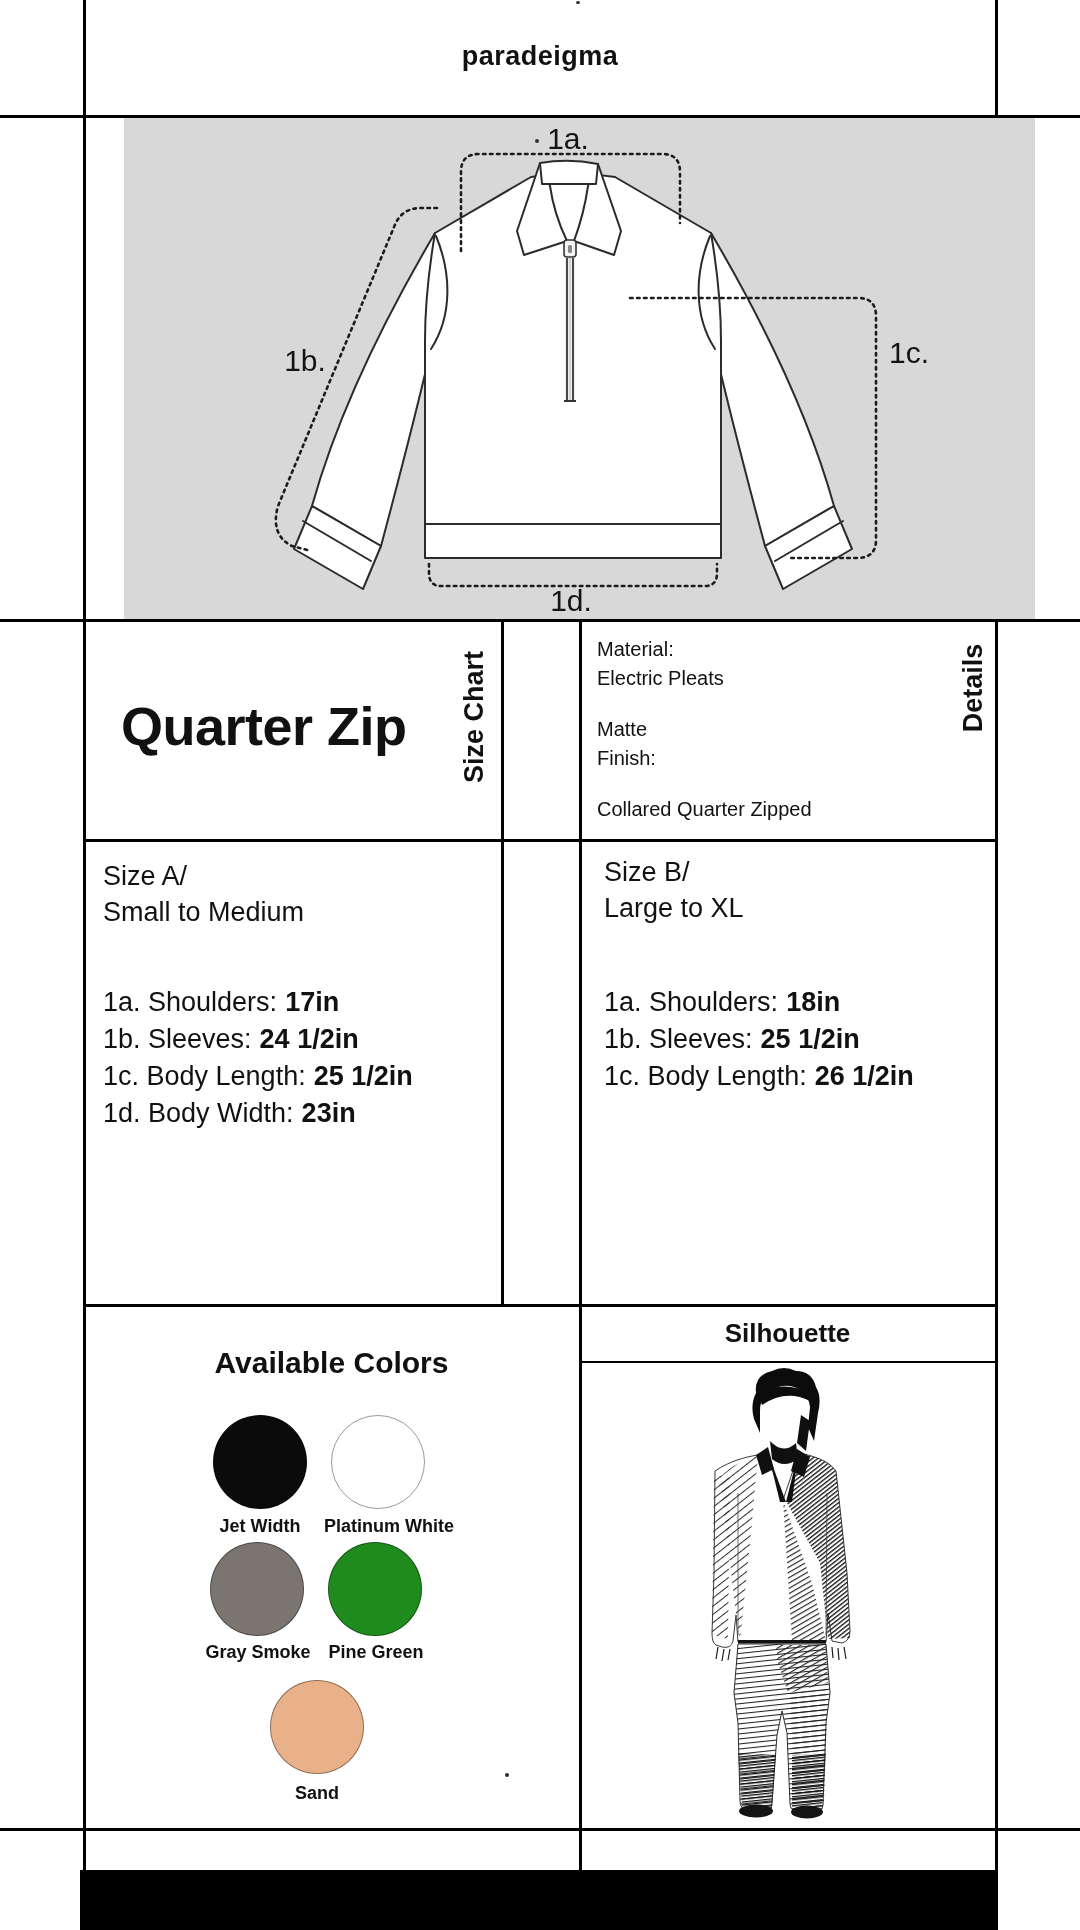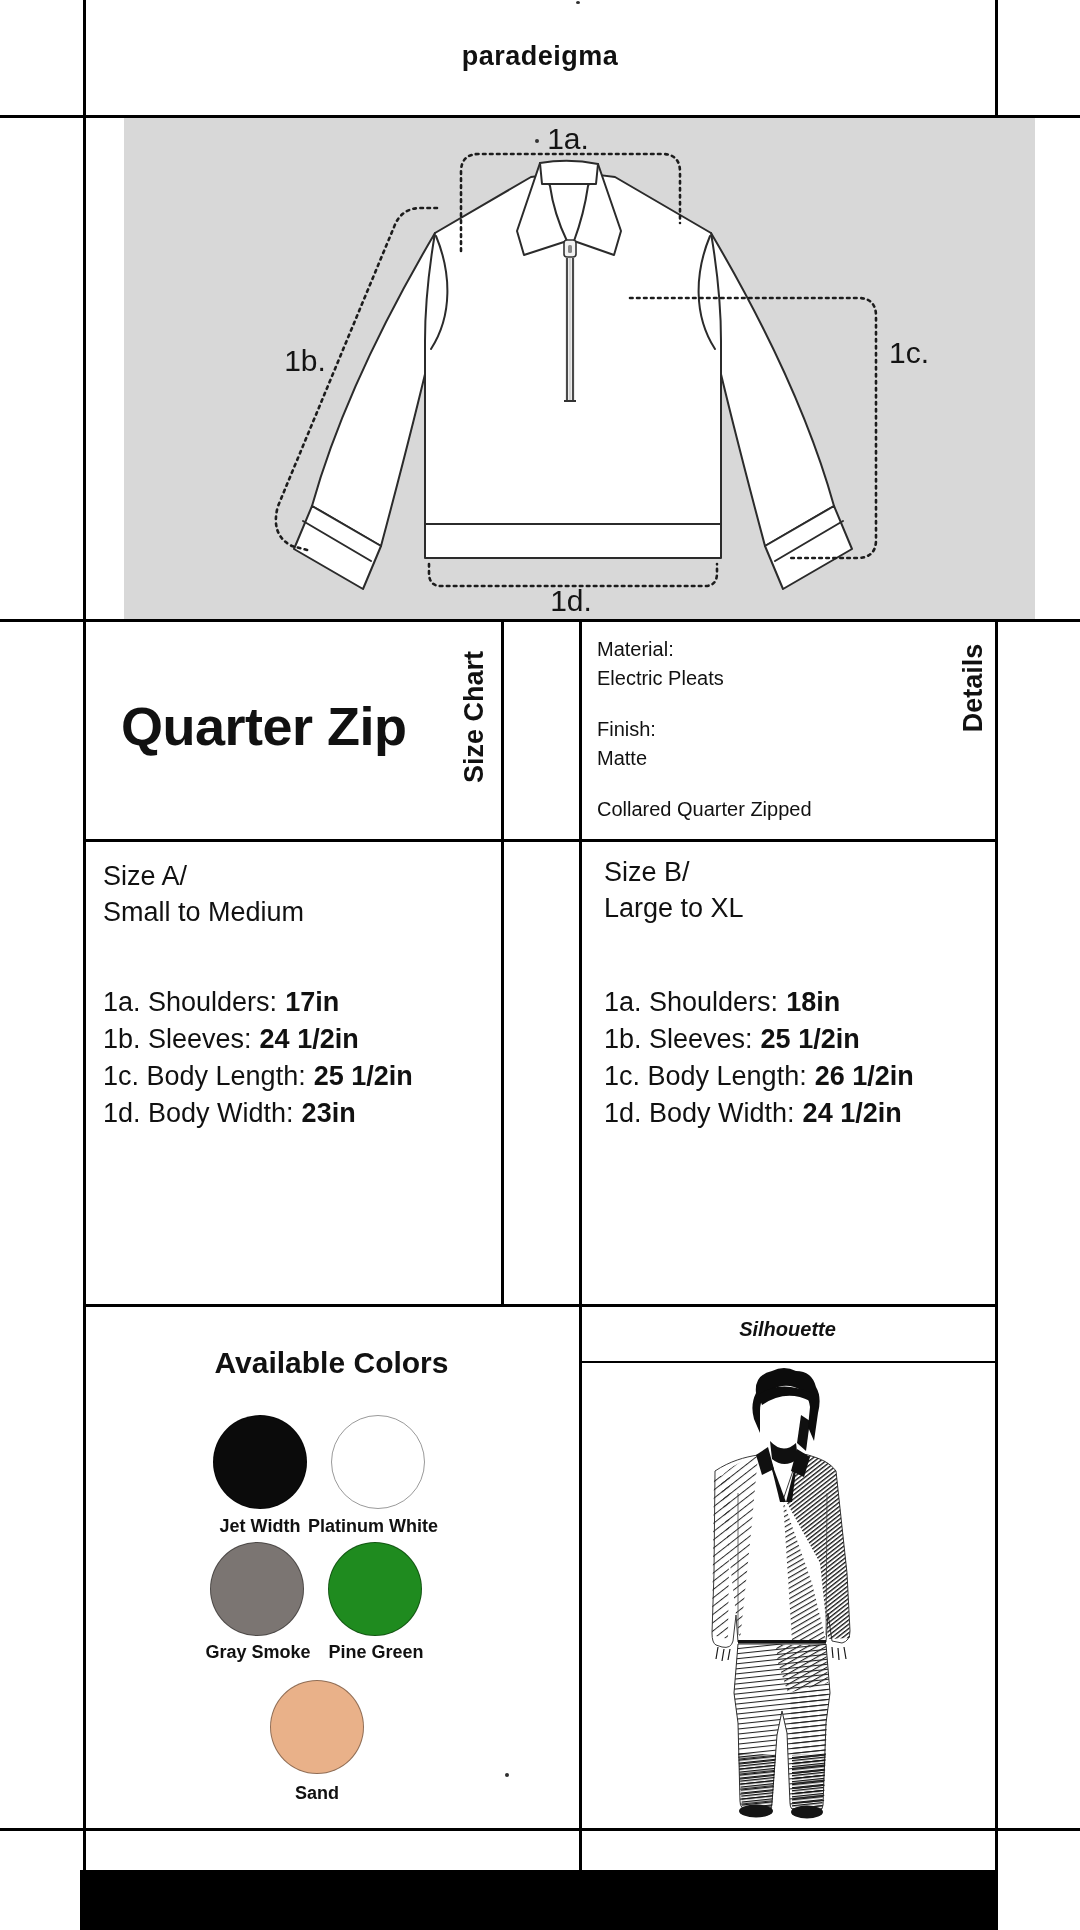--- a/index.html
+++ b/index.html
@@ -14,21 +14,21 @@
   .vert-label{font-size:27px;font-weight:700;transform:rotate(-90deg);}
   .details-block{font-size:20px;line-height:29px;}
   .details-block .para{margin-bottom:22px;}
   .size-name{font-size:27px;line-height:36px;}
   .meas{font-size:27px;line-height:37px;}
   .mv{margin-left:8px;font-weight:700;}
   .colors-title{font-size:30px;font-weight:700;}
   .swatch{position:absolute;width:94px;height:94px;border-radius:50%;
           border:1px solid rgba(0,0,0,.38);box-sizing:border-box;}
   .swatch-label{position:absolute;width:160px;text-align:center;font-size:18px;font-weight:600;}
-  .sil-title{font-size:20px;font-weight:700;font-style:italic;}
+  .sil-title{font-size:26px;font-weight:700;}
   .graybox{position:absolute;left:84px;top:118px;width:911px;height:501px;background:#d8d8d8;margin-left:40px;}
   .dot{position:absolute;background:#2e2e2e;border-radius:50%;}
 </style>
 </head>
 <body>
 
 <div class="page">
 
   <div class="abs brand center" style="left:0;top:41px;width:1080px;">paradeigma</div>
   <div class="dot" style="left:576px;top:1px;width:4px;height:3px;"></div>
@@ -91,22 +91,22 @@
   <div class="abs product-title" style="left:121px;top:695px;">Quarter Zip</div>
   <div class="abs vert-label center" style="left:365px;top:701px;width:220px;height:32px;">Size Chart</div>
   <div class="abs vert-label center" style="left:873px;top:673px;width:200px;height:30px;">Details</div>
 
   <div class="abs details-block" style="left:597px;top:635px;width:380px;">
     <div class="para">
       <div>Material:</div>
       <div>Electric Pleats</div>
     </div>
     <div class="para">
+      <div>Matte</div>
       <div>Finish:</div>
-      <div>Matte</div>
     </div>
     <div>Collared Quarter Zipped</div>
   </div>
 
   <div class="abs size-name" style="left:103px;top:858px;">
     <div>Size A/</div>
     <div>Small to Medium</div>
   </div>
   <div class="abs meas" style="left:103px;top:984px;">
     <div><span>1a. Shoulders:</span><span class="mv">17in</span></div>
@@ -116,29 +116,28 @@
   </div>
 
   <div class="abs size-name" style="left:604px;top:854px;">
     <div>Size B/</div>
     <div>Large to XL</div>
   </div>
   <div class="abs meas" style="left:604px;top:984px;">
     <div><span>1a. Shoulders:</span><span class="mv">18in</span></div>
     <div><span>1b. Sleeves:</span><span class="mv">25 1/2in</span></div>
     <div><span>1c. Body Length:</span><span class="mv">26 1/2in</span></div>
-    <div><span>1d. Body Width:</span><span class="mv">24 1/2in</span></div>
   </div>
 
   <div class="abs colors-title center" style="left:84px;top:1346px;width:495px;">Available Colors</div>
 
   <div class="swatch" style="left: 213px; top: 1415px; background: rgb(11, 11, 11);"></div>
   <div class="swatch" style="left: 331px; top: 1415px; border-color: rgb(154, 154, 154); background: rgb(255, 255, 255);"></div>
   <div class="swatch-label" style="left:180px;top:1516px;">Jet Width</div>
-  <div class="swatch-label" style="left:293px;top:1516px;">Platinum White</div>
+  <div class="swatch-label" style="left:309px;top:1516px;">Platinum White</div>
 
   <div class="swatch" style="left: 210px; top: 1542px; background: rgb(123, 117, 114);"></div>
   <div class="swatch" style="left: 328px; top: 1542px; background: rgb(31, 139, 31);"></div>
   <div class="swatch-label" style="left:178px;top:1642px;">Gray Smoke</div>
   <div class="swatch-label" style="left:296px;top:1642px;">Pine Green</div>
 
   <div class="swatch" style="left: 270px; top: 1680px; background: rgb(233, 177, 137);"></div>
   <div class="swatch-label" style="left:237px;top:1783px;">Sand</div>
 
   <div class="dot" style="left:505px;top:1773px;width:4px;height:4px;"></div>

